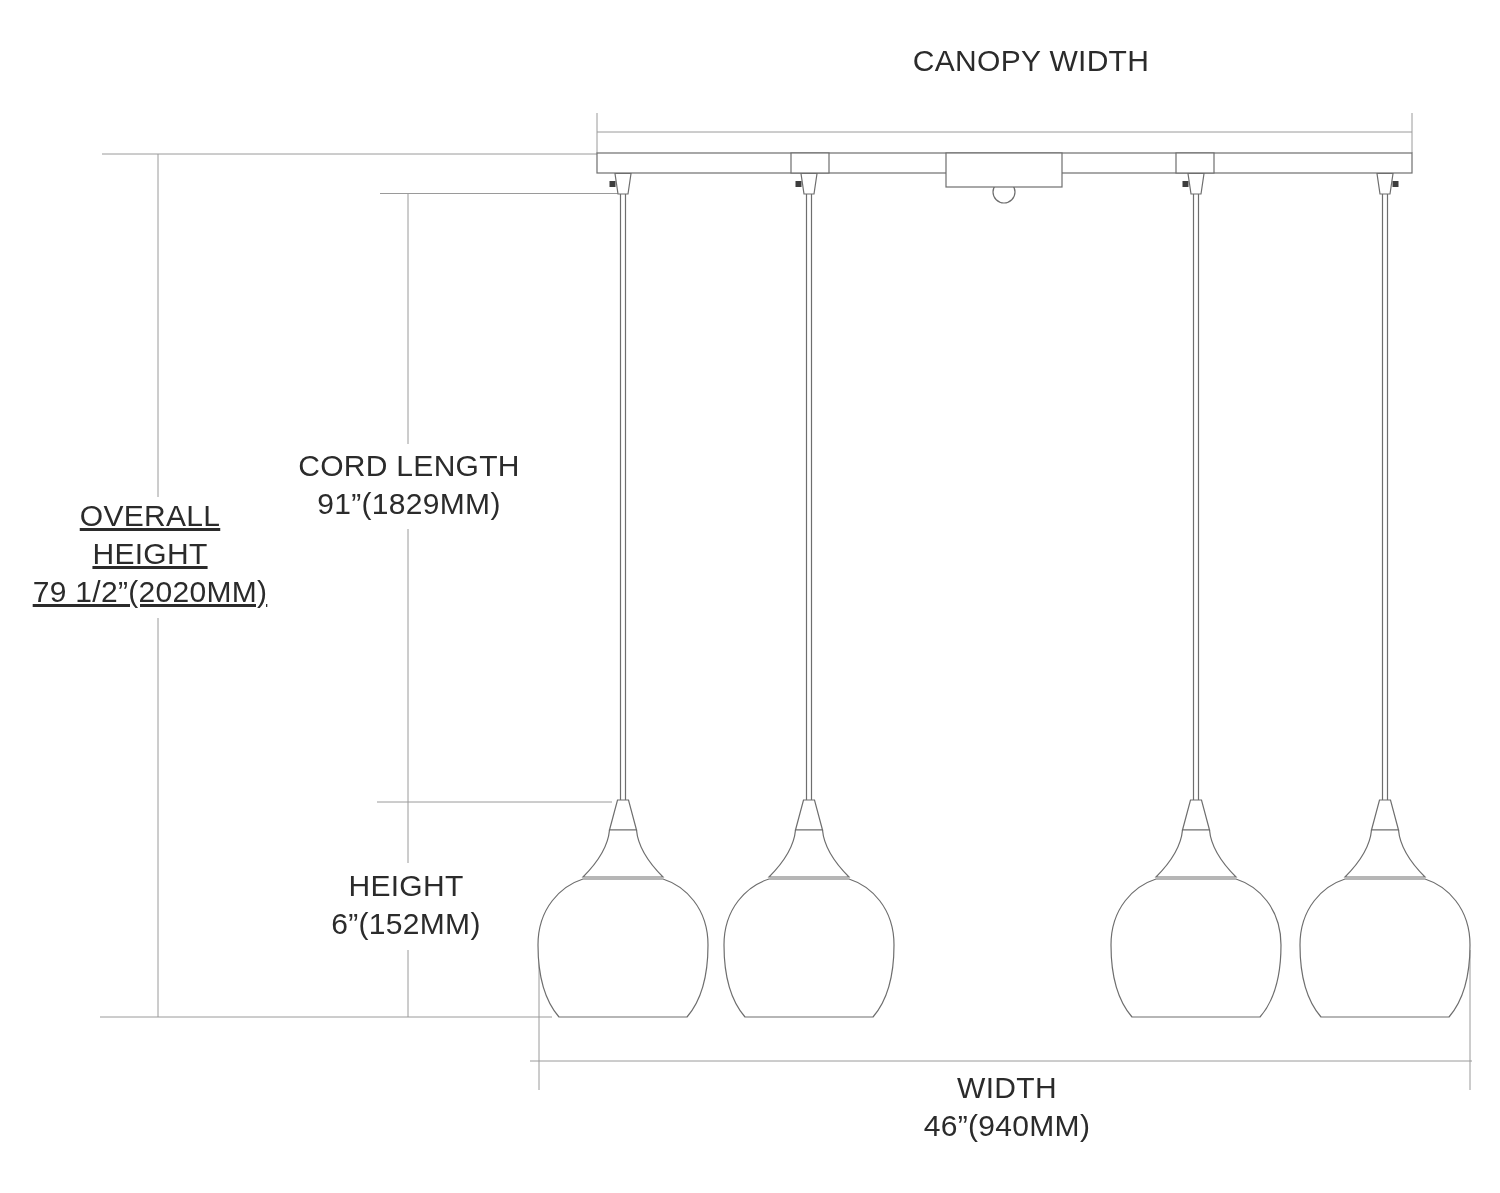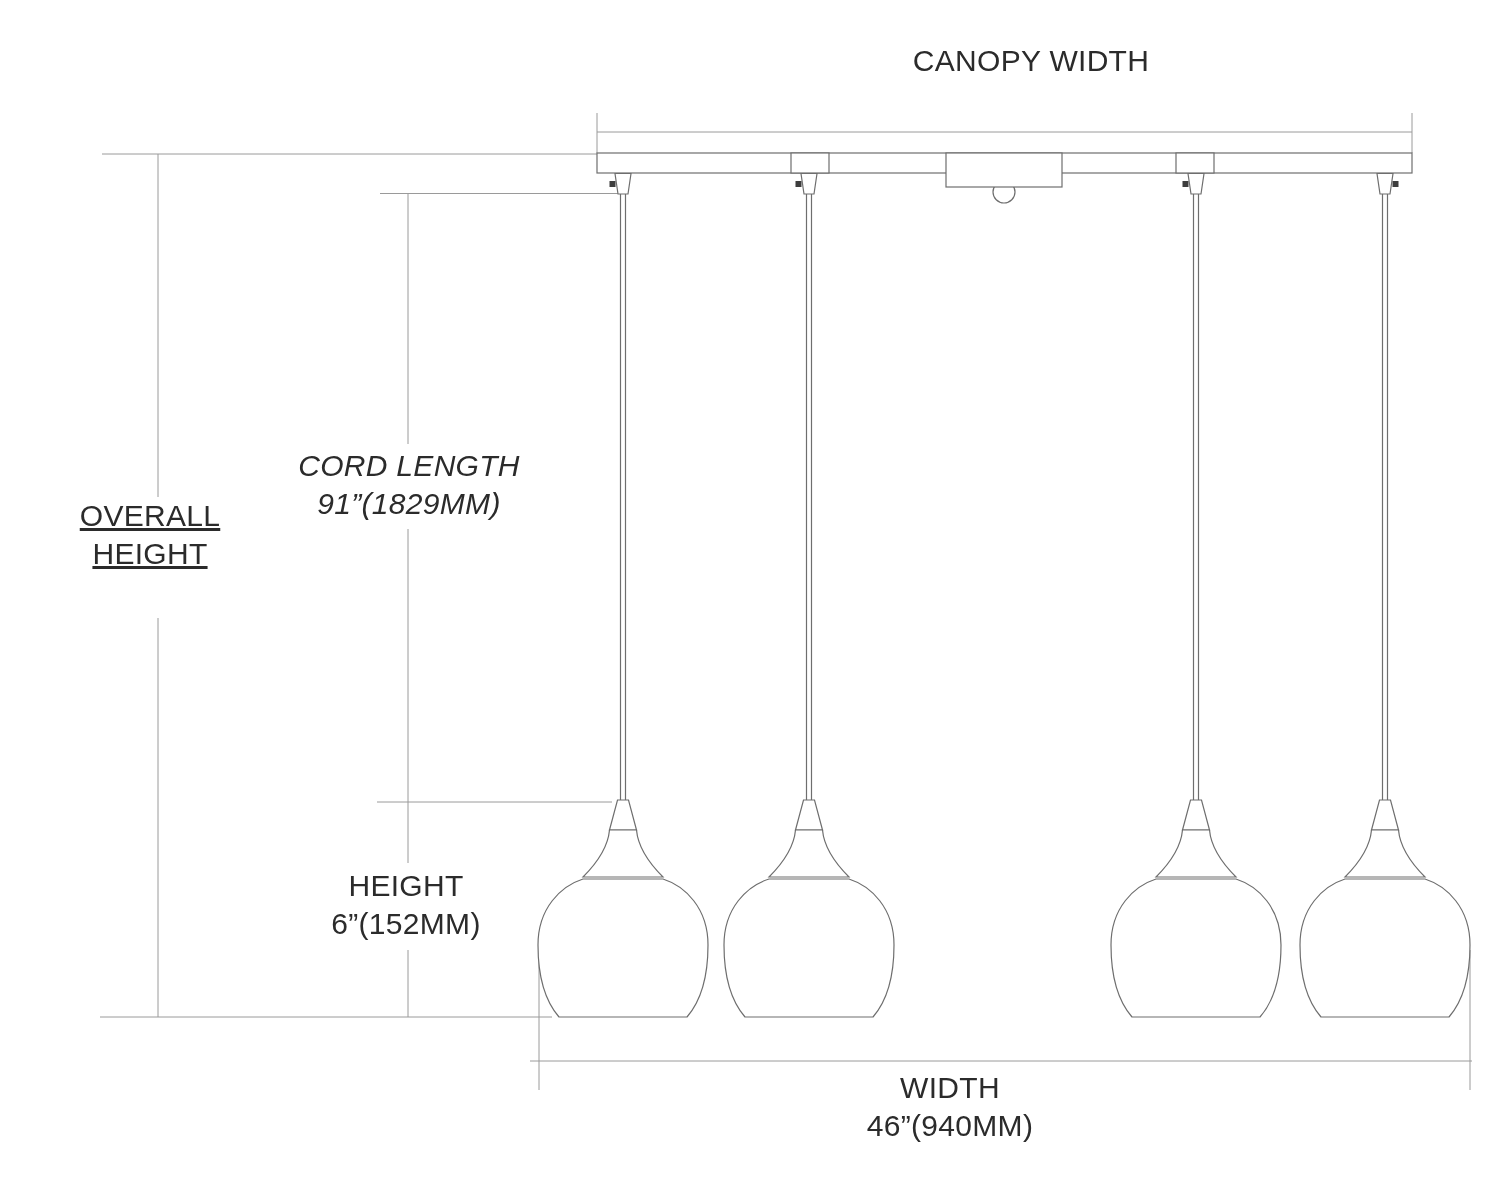--- a/index.html
+++ b/index.html
@@ -67,30 +67,31 @@
     <use href="#pendant" transform="translate(1385 0) scale(-1 1)"></use>
   </svg>
 
   <div class="lbl" style="left:1007px;top:42px;margin-left:24px;">
     <div>CANOPY WIDTH</div>
   </div>
 
   <div class="lbl" style="left:150px;top:497px;text-decoration:underline;">
     <div>OVERALL</div>
     <div>HEIGHT</div>
+    <div>79 1/2”(2020MM)</div>
   </div>
 
-  <div class="lbl" style="left:409px;top:447px;font-style:italic;">
+  <div class="lbl" style="left:409px;top:447px;">
     <div>CORD LENGTH</div>
     <div>91”(1829MM)</div>
   </div>
 
   <div class="lbl" style="left:406px;top:867px;">
     <div>HEIGHT</div>
     <div>6”(152MM)</div>
   </div>
 
-  <div class="lbl" style="left:950px;top:1069px;">
+  <div class="lbl" style="left:1007px;top:1069px;">
     <div>WIDTH</div>
     <div>46”(940MM)</div>
   </div>
 
 </div>
 
 </body></html>

